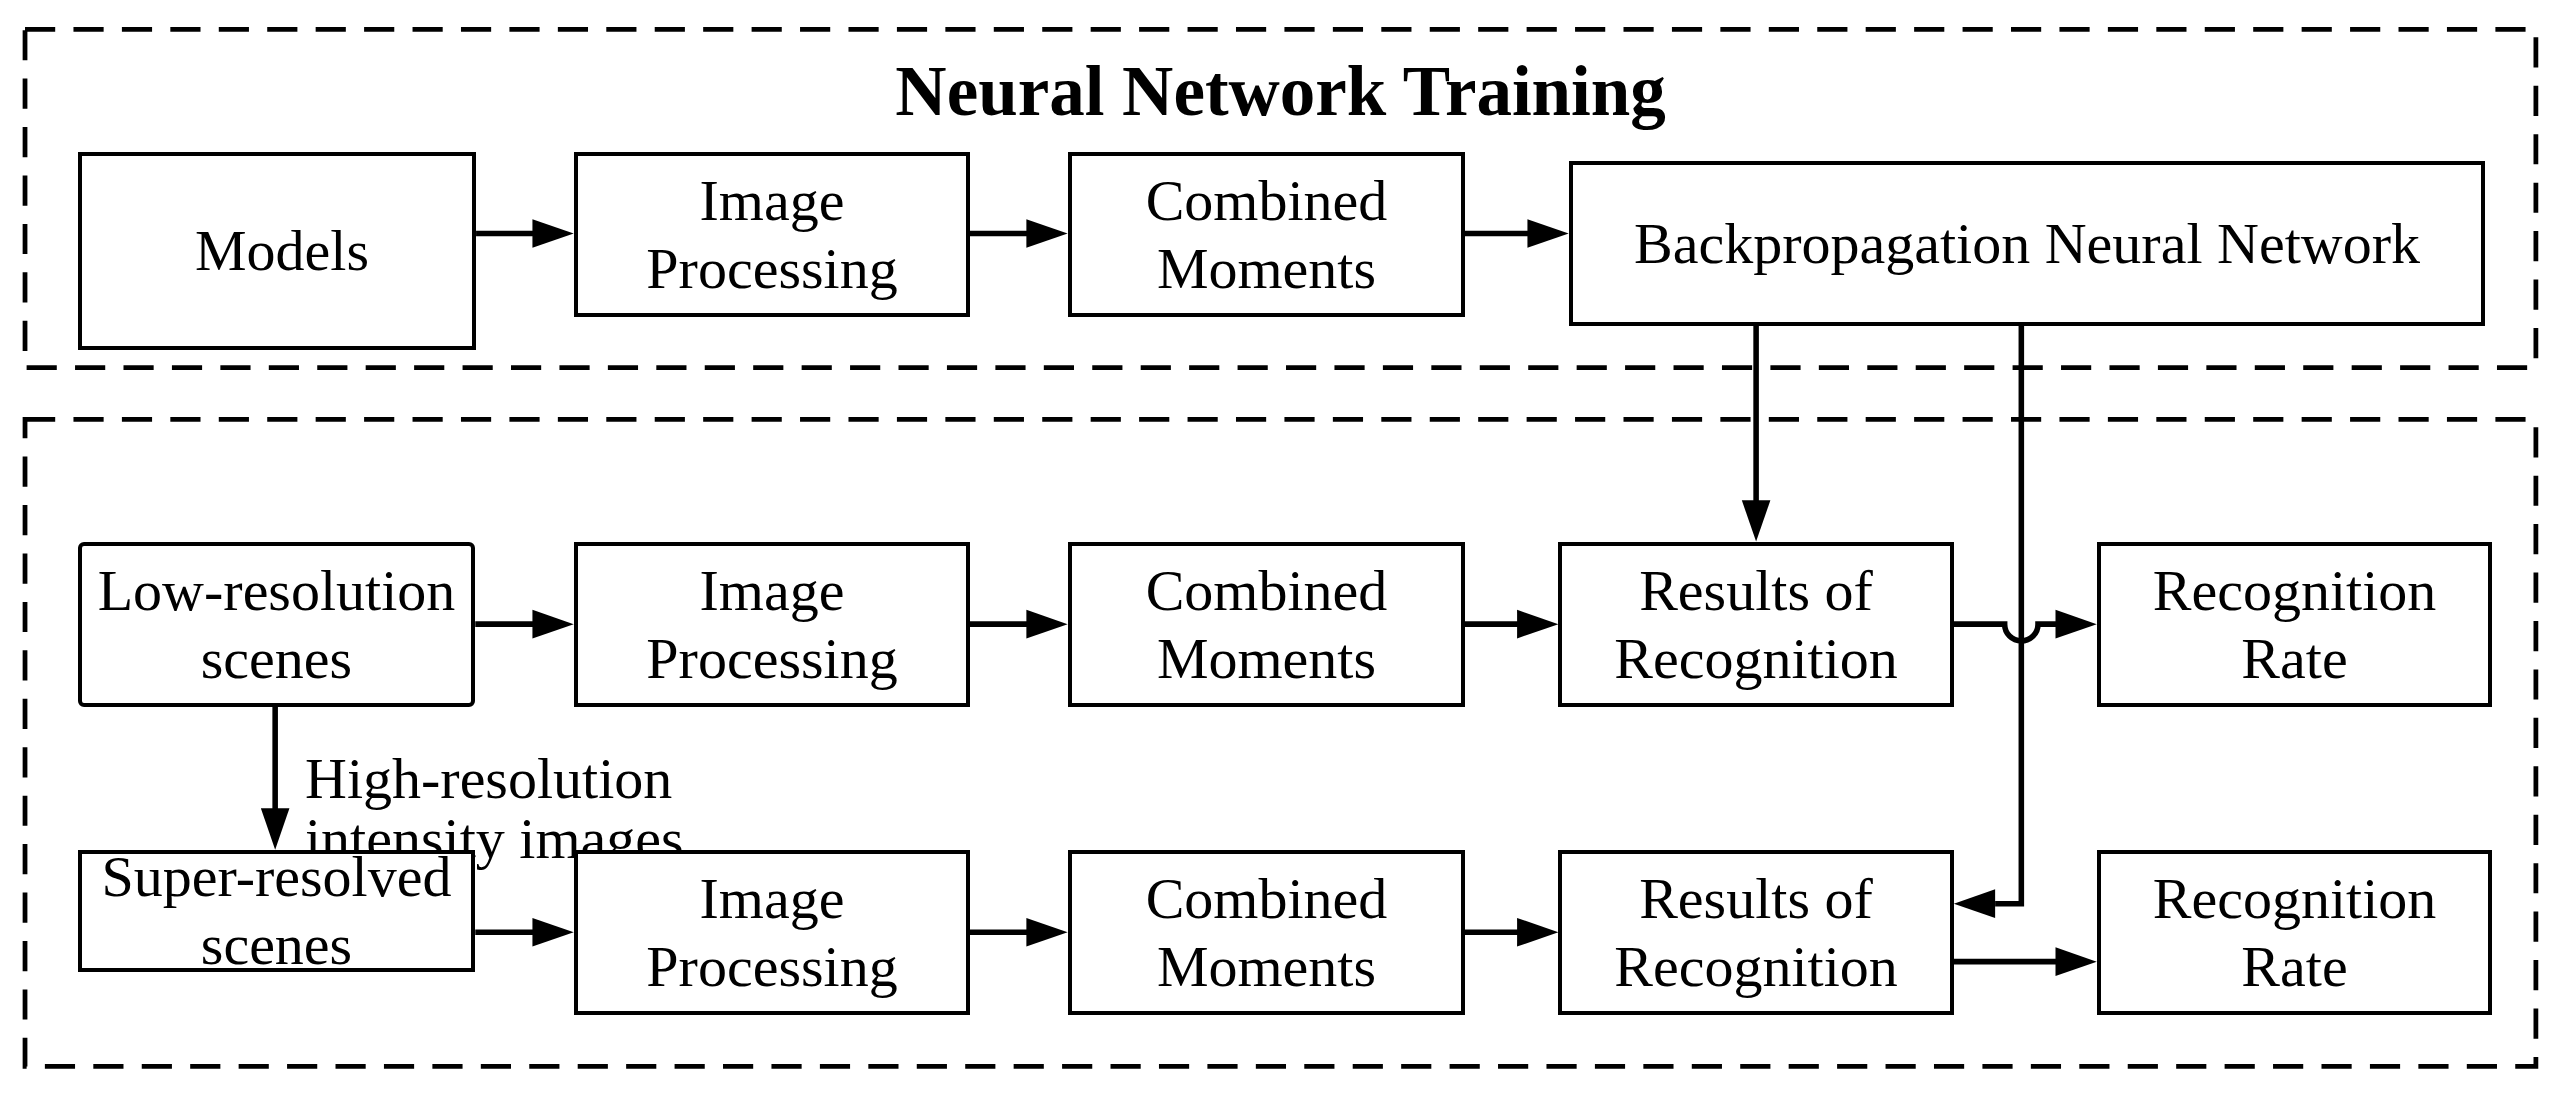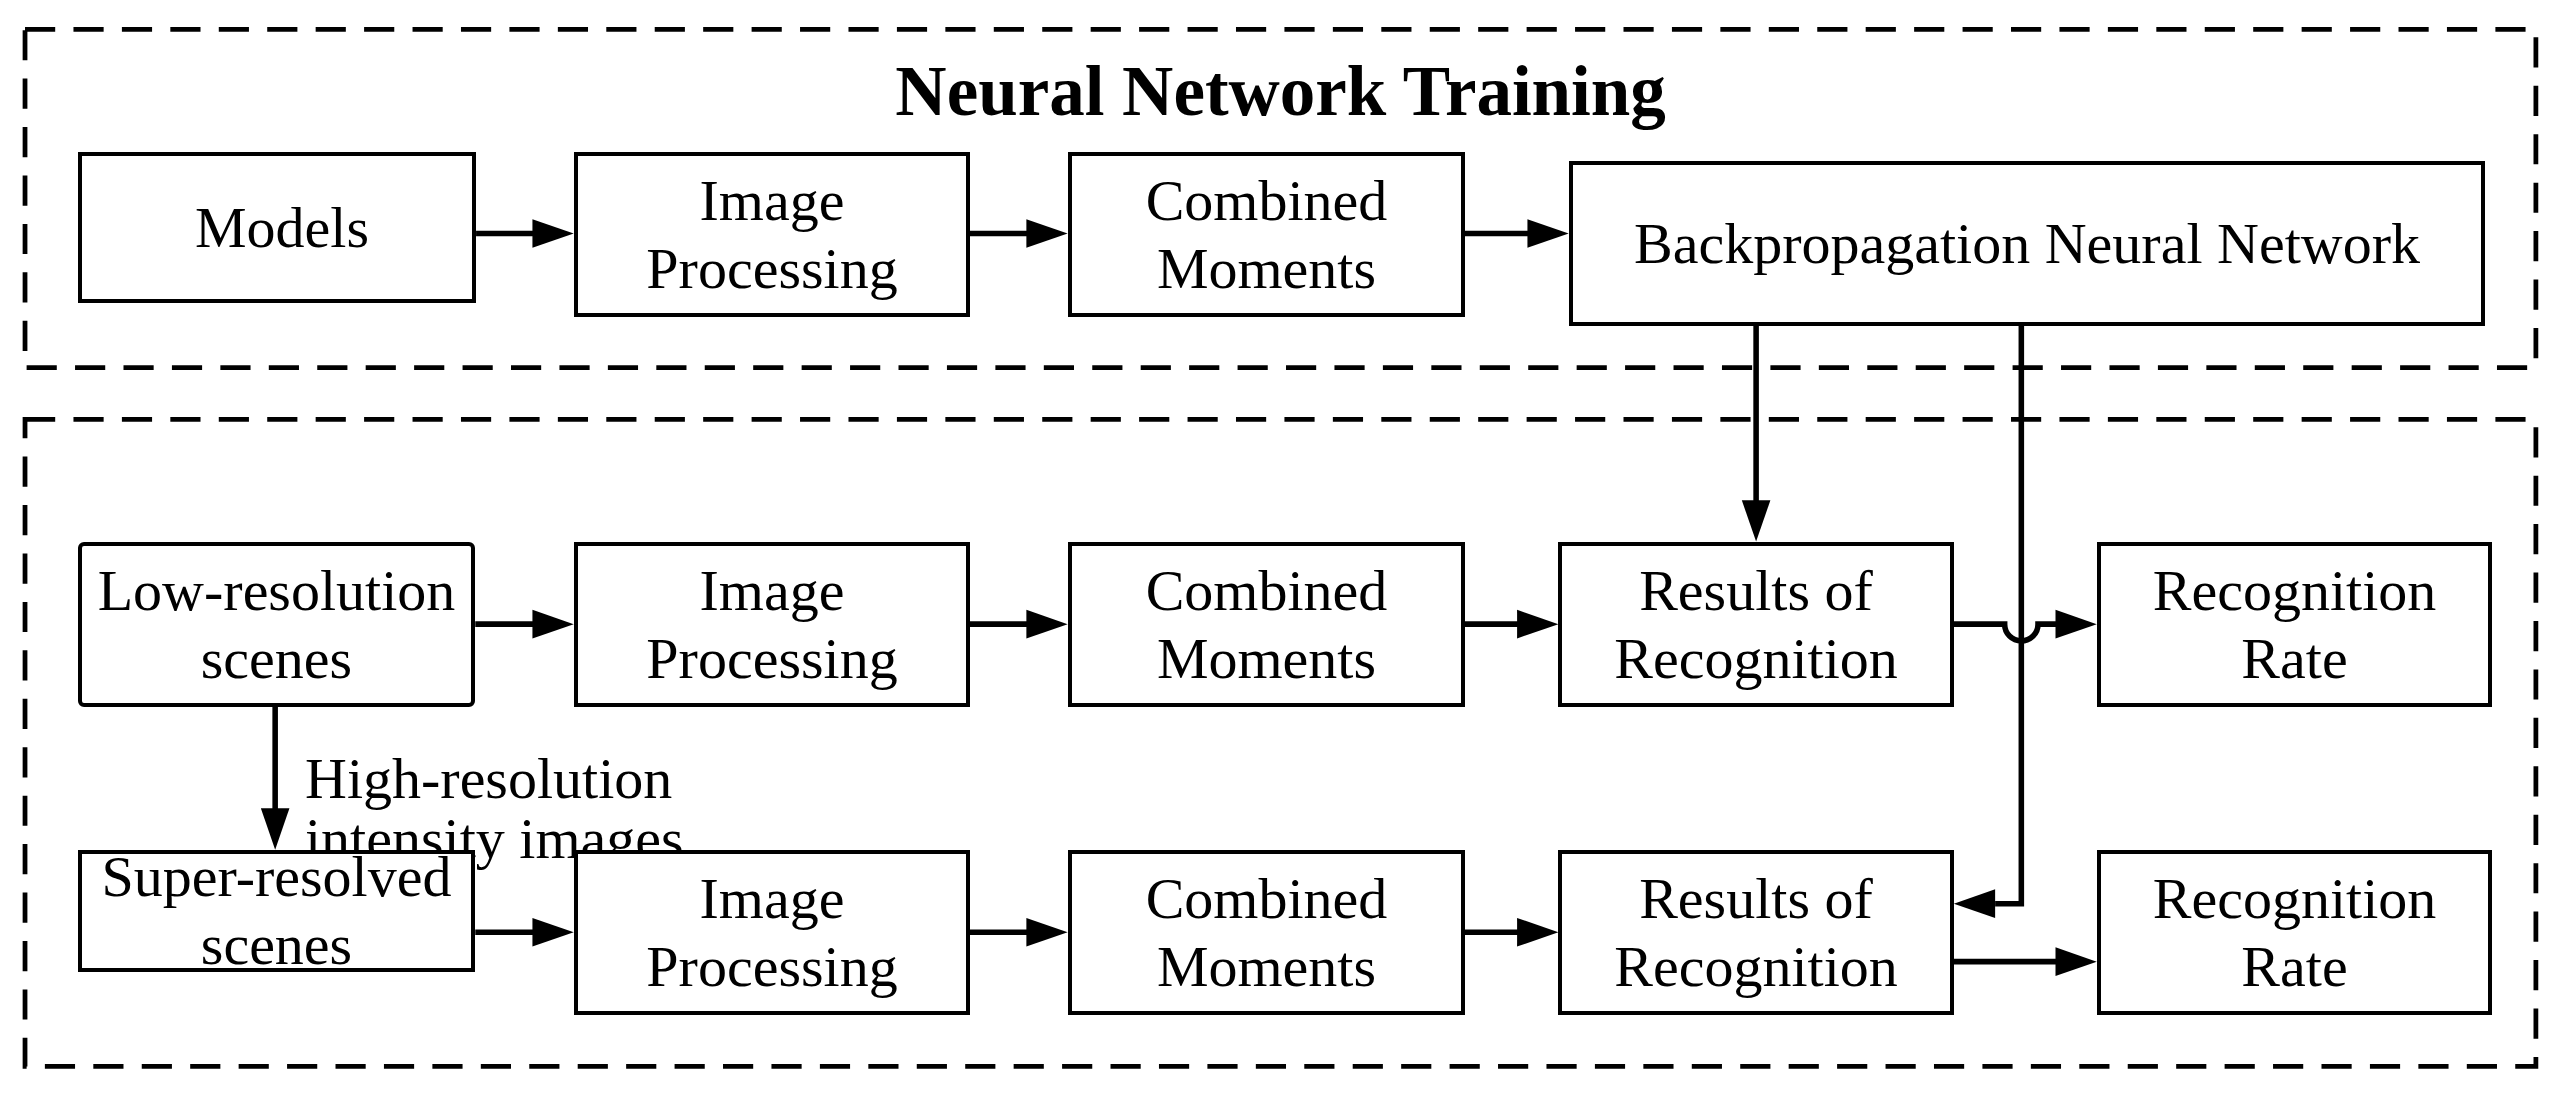--- a/index.html
+++ b/index.html
@@ -140,21 +140,21 @@
       <polygon class="head" points="1962,1174 1910,1156 1910,1192"></polygon>
     </g>
     <g>
       <path class="shaft" d="M2460 1211 H2590"></path>
       <polygon class="head" points="2640,1211 2588,1193 2588,1229"></polygon>
     </g>
   </svg>
 
   <div class="section-title" style="left:24.6px; top:48px; width:2512px;">Neural Network Training</div>
 
-  <div class="node" style="left:78px; top:152px; width:398px; height:151px;padding-left:10px;">Models</div>
+  <div class="node" style="left:78px; top:152px; width:398px; height:198px;padding-left:10px;">Models</div>
   <div class="node" style="left:574px; top:152px; width:396px; height:165px;">Image
 Processing</div>
   <div class="node" style="left:1068px; top:152px; width:397px; height:165px;">Combined
 Moments</div>
   <div class="node" style="left:1569px; top:161px; width:916px; height:165px;">Backpropagation Neural Network</div>
 
   <div class="node" style="left:78px; top:542px; width:397px; height:165px;border-radius:6px;">Low-resolution
 scenes</div>
   <div class="node" style="left:574px; top:542px; width:396px; height:165px;">Image
 Processing</div>

